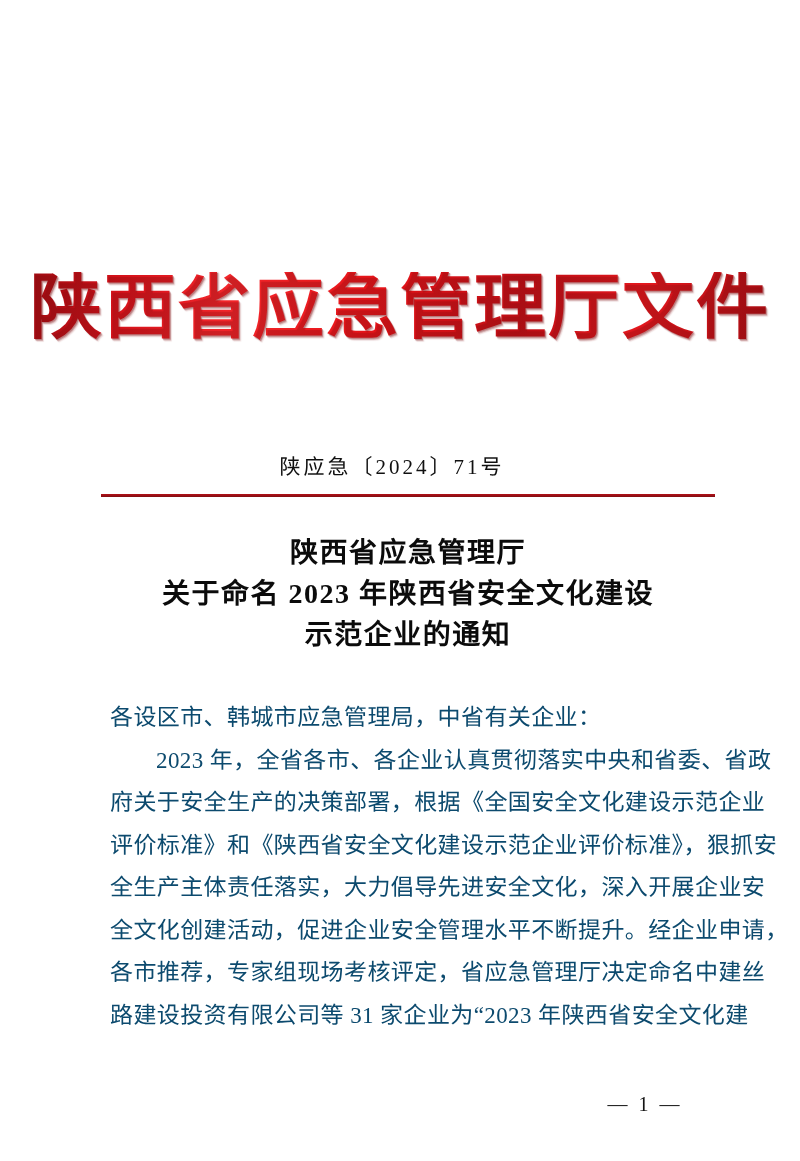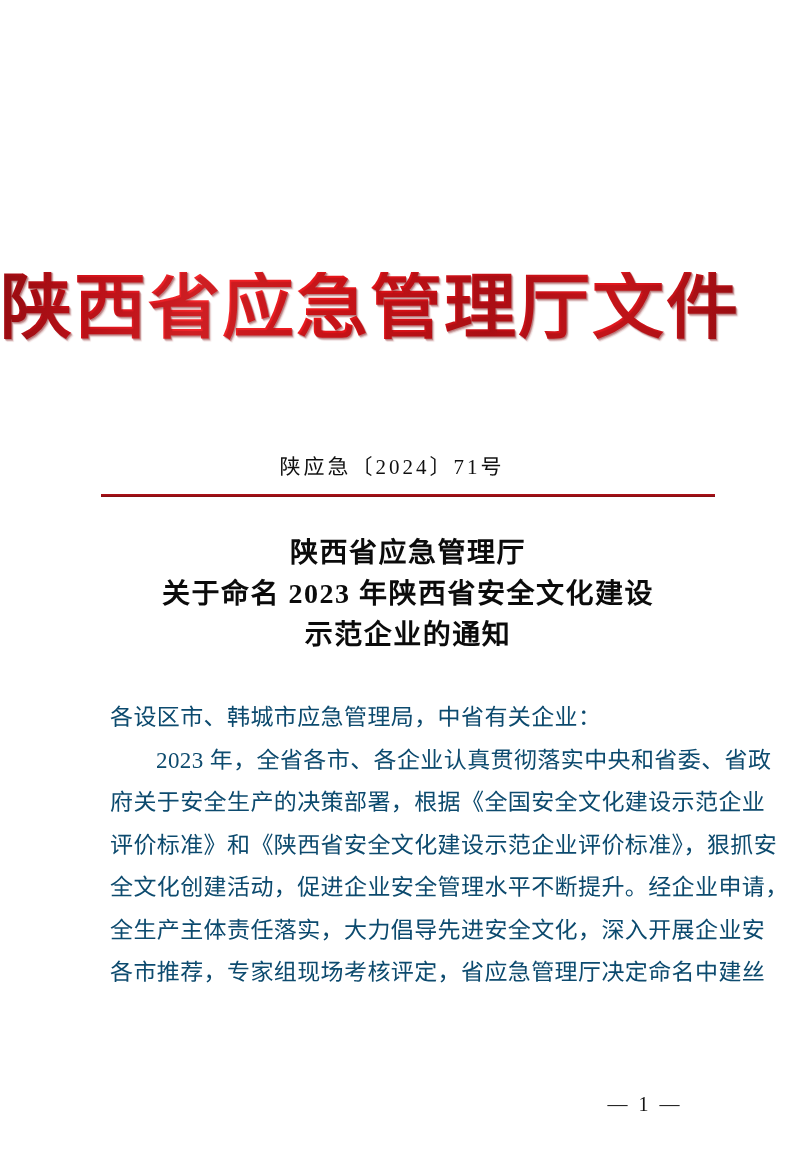--- a/index.html
+++ b/index.html
@@ -18,21 +18,21 @@
     font-family: "Liberation Serif", "DejaVu Serif", serif;
     overflow: hidden;
   }
 
   
   .masthead {
     position: absolute;
     top: 272px;
     left: 0;
     width: 800px;
-    text-align: left;
+    text-align: center;
   }
 
   .masthead-title {
     display: inline-block;
     font-family: "Liberation Serif", "DejaVu Serif", serif;
     font-size: 72px;
     font-weight: 700;
     letter-spacing: 2px;
     line-height: 1;
     white-space: nowrap;
@@ -146,22 +146,23 @@
     <div class="doc-title-line">陕西省应急管理厅</div>
     <div class="doc-title-line">关于命名 2023 年陕西省安全文化建设</div>
     <div class="doc-title-line">示范企业的通知</div>
   </div>
 
   <div class="body-block">
     <div class="body-line">各设区市、韩城市应急管理局，中省有关企业：</div>
     <div class="body-line indent">2023 年，全省各市、各企业认真贯彻落实中央和省委、省政</div>
     <div class="body-line">府关于安全生产的决策部署，根据《全国安全文化建设示范企业</div>
     <div class="body-line">评价标准》和《陕西省安全文化建设示范企业评价标准》，狠抓安</div>
+    <div class="body-line">全生产主体责任落实，大力倡导先进安全文化，深入开展企业安</div>
     <div class="body-line">全文化创建活动，促进企业安全管理水平不断提升。经企业申请，</div>
-    <div class="body-line">全生产主体责任落实，大力倡导先进安全文化，深入开展企业安</div>
     <div class="body-line">各市推荐，专家组现场考核评定，省应急管理厅决定命名中建丝</div>
+    <div class="body-line">路建设投资有限公司等 31 家企业为“2023 年陕西省安全文化建</div>
   </div>
 
   <div class="page-number">
     <span class="pn-inner">— 1 —</span>
   </div>
 
 </div>
 
 </body></html>

